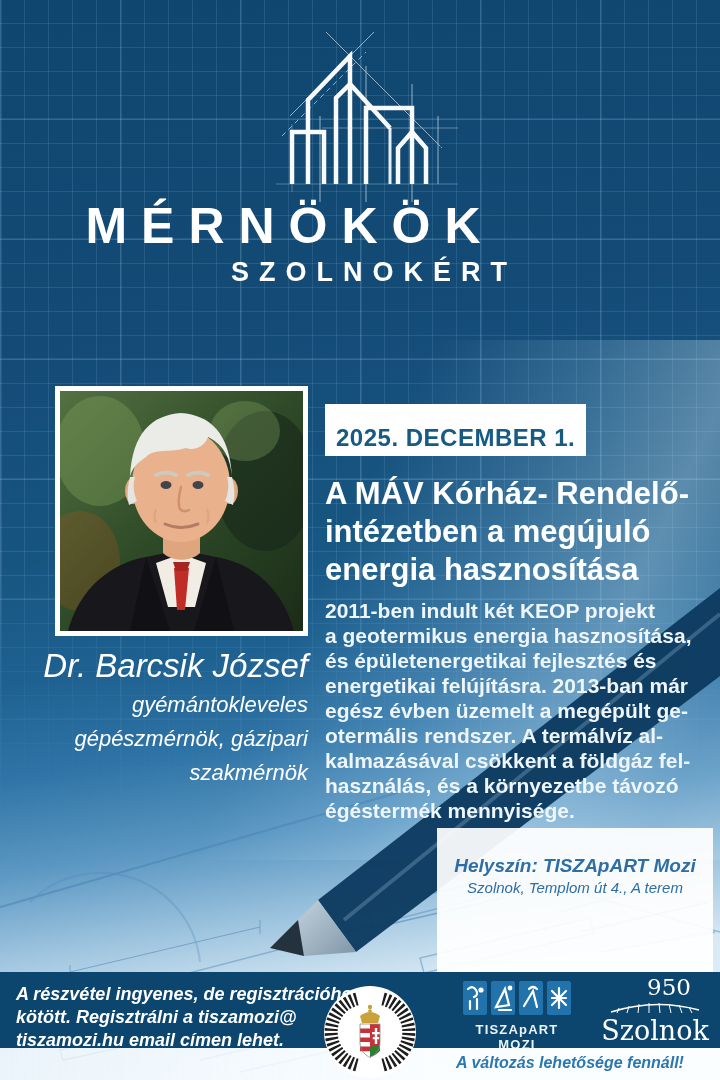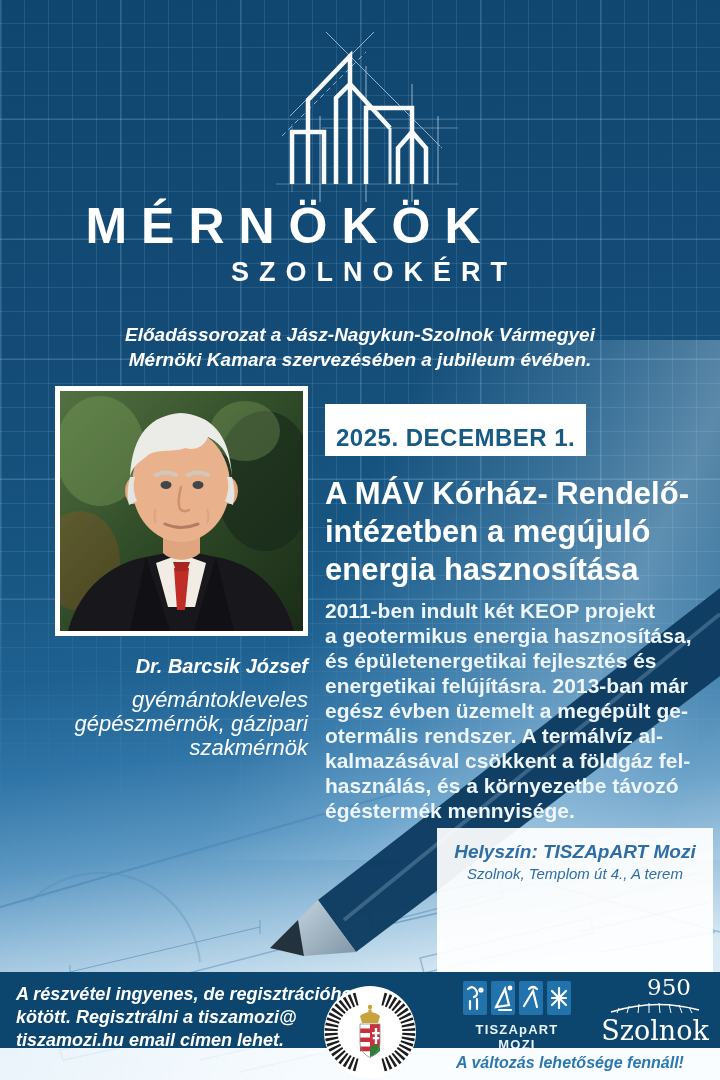--- a/index.html
+++ b/index.html
@@ -45,41 +45,41 @@
   .photo{
     position:absolute;left:55px;top:386px;width:243px;height:240px;z-index:3;
     border:5px solid #fff;margin:0;background:#2d4527;
   }
   .photo svg{display:block;}
 
   .speaker{
     position:absolute;left:10px;top:648px;width:298px;z-index:3;
     text-align:right;color:#fff;font-style:italic;
   }
-  .speaker-name{font-size:20px;font-weight:bold;line-height:36px;}
-  .speaker-creds{font-size:22px;line-height:24px;white-space:pre-line;margin-top:4px;}
+  .speaker-name{font-size:33px;font-weight:normal;line-height:36px;}
+  .speaker-creds{font-size:22px;line-height:34px;white-space:pre-line;margin-top:4px;}
 
   .badges{position:absolute;left:325px;top:404px;z-index:3;}
   .badge{
     display:table;background:#fff;color:#175a84;font-weight:bold;
     font-size:24px;padding:20px 11px 4px;margin-bottom:3px;letter-spacing:.5px;
   }
   .event-title{
     position:absolute;left:325px;top:475px;width:392px;z-index:3;
     color:#fff;font-size:31px;line-height:38px;font-weight:bold;white-space:pre-line;
   }
   .event-desc{
     position:absolute;left:325px;top:598px;width:396px;z-index:3;
     color:#eef6fb;font-size:21px;line-height:25px;font-weight:bold;white-space:pre-line;
   }
 
   .venue{
     position:absolute;left:437px;top:828px;width:276px;height:144px;z-index:4;
     background:rgba(255,255,255,.93);color:#2e6ea5;text-align:center;font-style:italic;
-    box-sizing:border-box;padding-top:13px;
+    box-sizing:border-box;padding-top:27px;
   }
   .venue-line1{font-size:19px;font-weight:bold;}
   .venue-line2{font-size:15px;margin-top:2px;}
   .venue-note{margin-top:10px;font-size:17px;line-height:19px;font-weight:bold;white-space:pre-line;}
 
   .bar{position:absolute;left:0;top:972px;width:720px;height:76px;background:#0c456d;z-index:5;}
   .reg{
     position:absolute;left:16px;top:11px;color:#fff;font-style:italic;font-weight:bold;
     font-size:18px;line-height:23px;white-space:pre-line;
   }
@@ -163,22 +163,20 @@
       <path d="M74,152 V66 L88,52"></path>
       <path d="M88,52 L128,96"></path>
       <path d="M104,152 V76 H150 V152"></path>
       <path d="M136,152 V116 L150,100 L164,116 V152"></path>
     </g>
     <path d="M128,96 V152" stroke="#ffffff" stroke-width="3" fill="none" opacity="0.9"></path>
   </svg>
 
   <h1 class="brand-title">MÉRNÖKÖK</h1>
   <div class="brand-subtitle">SZOLNOKÉRT</div>
-  <p class="series-note">Előadássorozat a Jász-Nagykun-Szolnok Vármegyei
-Mérnöki Kamara szervezésében a jubileum évében.</p>
 
   <figure class="photo">
     <svg viewBox="0 0 243 240" width="243" height="240" xmlns="http://www.w3.org/2000/svg">
       <defs>
         <linearGradient id="bgGreen" x1="0" y1="0" x2="1" y2="1">
           <stop offset="0" stop-color="#537142"></stop>
           <stop offset="0.5" stop-color="#2e4a27"></stop>
           <stop offset="1" stop-color="#1b2c18"></stop>
         </linearGradient>
       </defs>

